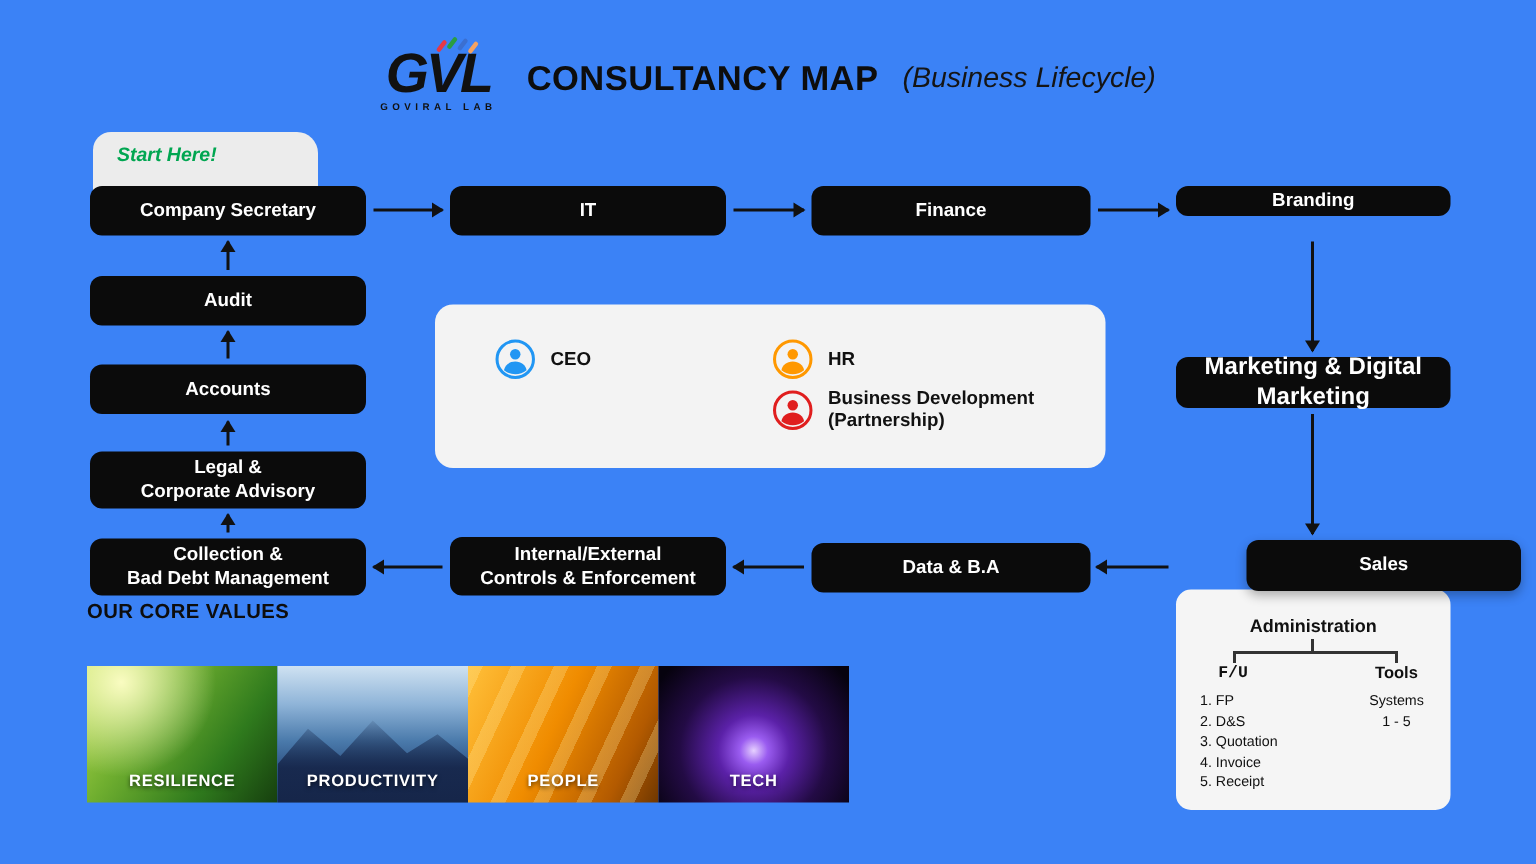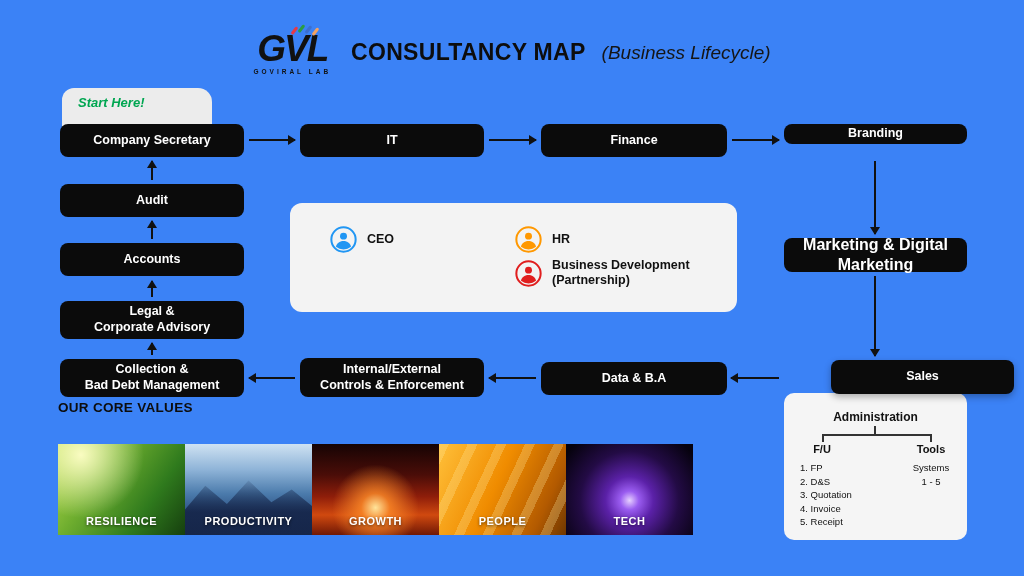--- a/index.html
+++ b/index.html
@@ -55,21 +55,21 @@
   .li-1 { left:40px;  top:23px; }
   .li-2 { left:225px; top:23px; }
   .li-3 { left:40px;  top:61px; }
   .li-4 { left:225px; top:55px; }
 
   
   .admin-panel { position:absolute; left:784px; top:393px; width:183px; height:147px; background:#f5f5f5; border-radius:10px; z-index:2; }
   .admin-title { position:absolute; top:17px; left:0; width:100%; text-align:center; font-size:12px; font-weight:800; color:#111; }
   .tree-line { position:absolute; background:#333; }
   .admin-col-header { position:absolute; font-size:11px; font-weight:800; color:#111; text-align:center; }
-  .ach-fu { left:20px; top:50px; width:36px; }
+  .ach-fu { left:20px; top:50px; width:36px;font-family:Liberation Mono, monospace; }
   .ach-tools { left:125px; top:50px; width:44px; }
   .admin-list { position:absolute; font-size:9.5px; color:#111; line-height:13.5px; }
   .al-fu { left:16px; top:68px; text-align:left; }
   .al-tools { left:120px; top:68px; width:54px; text-align:center; }
 
   
   .cv-title { position:absolute; left:58px; top:400px; font-size:13.5px; font-weight:800; color:#0d0d0d; letter-spacing:.3px; }
   .cv-row { position:absolute; left:58px; top:444px; display:flex; }
   .cv-card { position:relative; width:127px; height:91px; overflow:hidden; }
   .cv-label { position:absolute; bottom:8px; left:0; width:100%; text-align:center; color:#fff; font-weight:700; font-size:11px; letter-spacing:.5px; z-index:2; text-shadow:0 1px 3px rgba(0,0,0,.6); }
@@ -199,23 +199,20 @@
   </div>
 
   <div class="cv-title">OUR CORE VALUES</div>
   <div class="cv-row">
     <div class="cv-card t-green">
       <div class="cv-label">RESILIENCE</div>
     </div>
     <div class="cv-card t-blue">
       <div class="cv-label">PRODUCTIVITY</div>
     </div>
-    <div class="cv-card t-red">
-      <div class="cv-label">GROWTH</div>
-    </div>
     <div class="cv-card t-orange">
       <div class="cv-label">PEOPLE</div>
     </div>
     <div class="cv-card t-purple">
       <div class="cv-label">TECH</div>
     </div>
   </div>
 
 </div>
 

